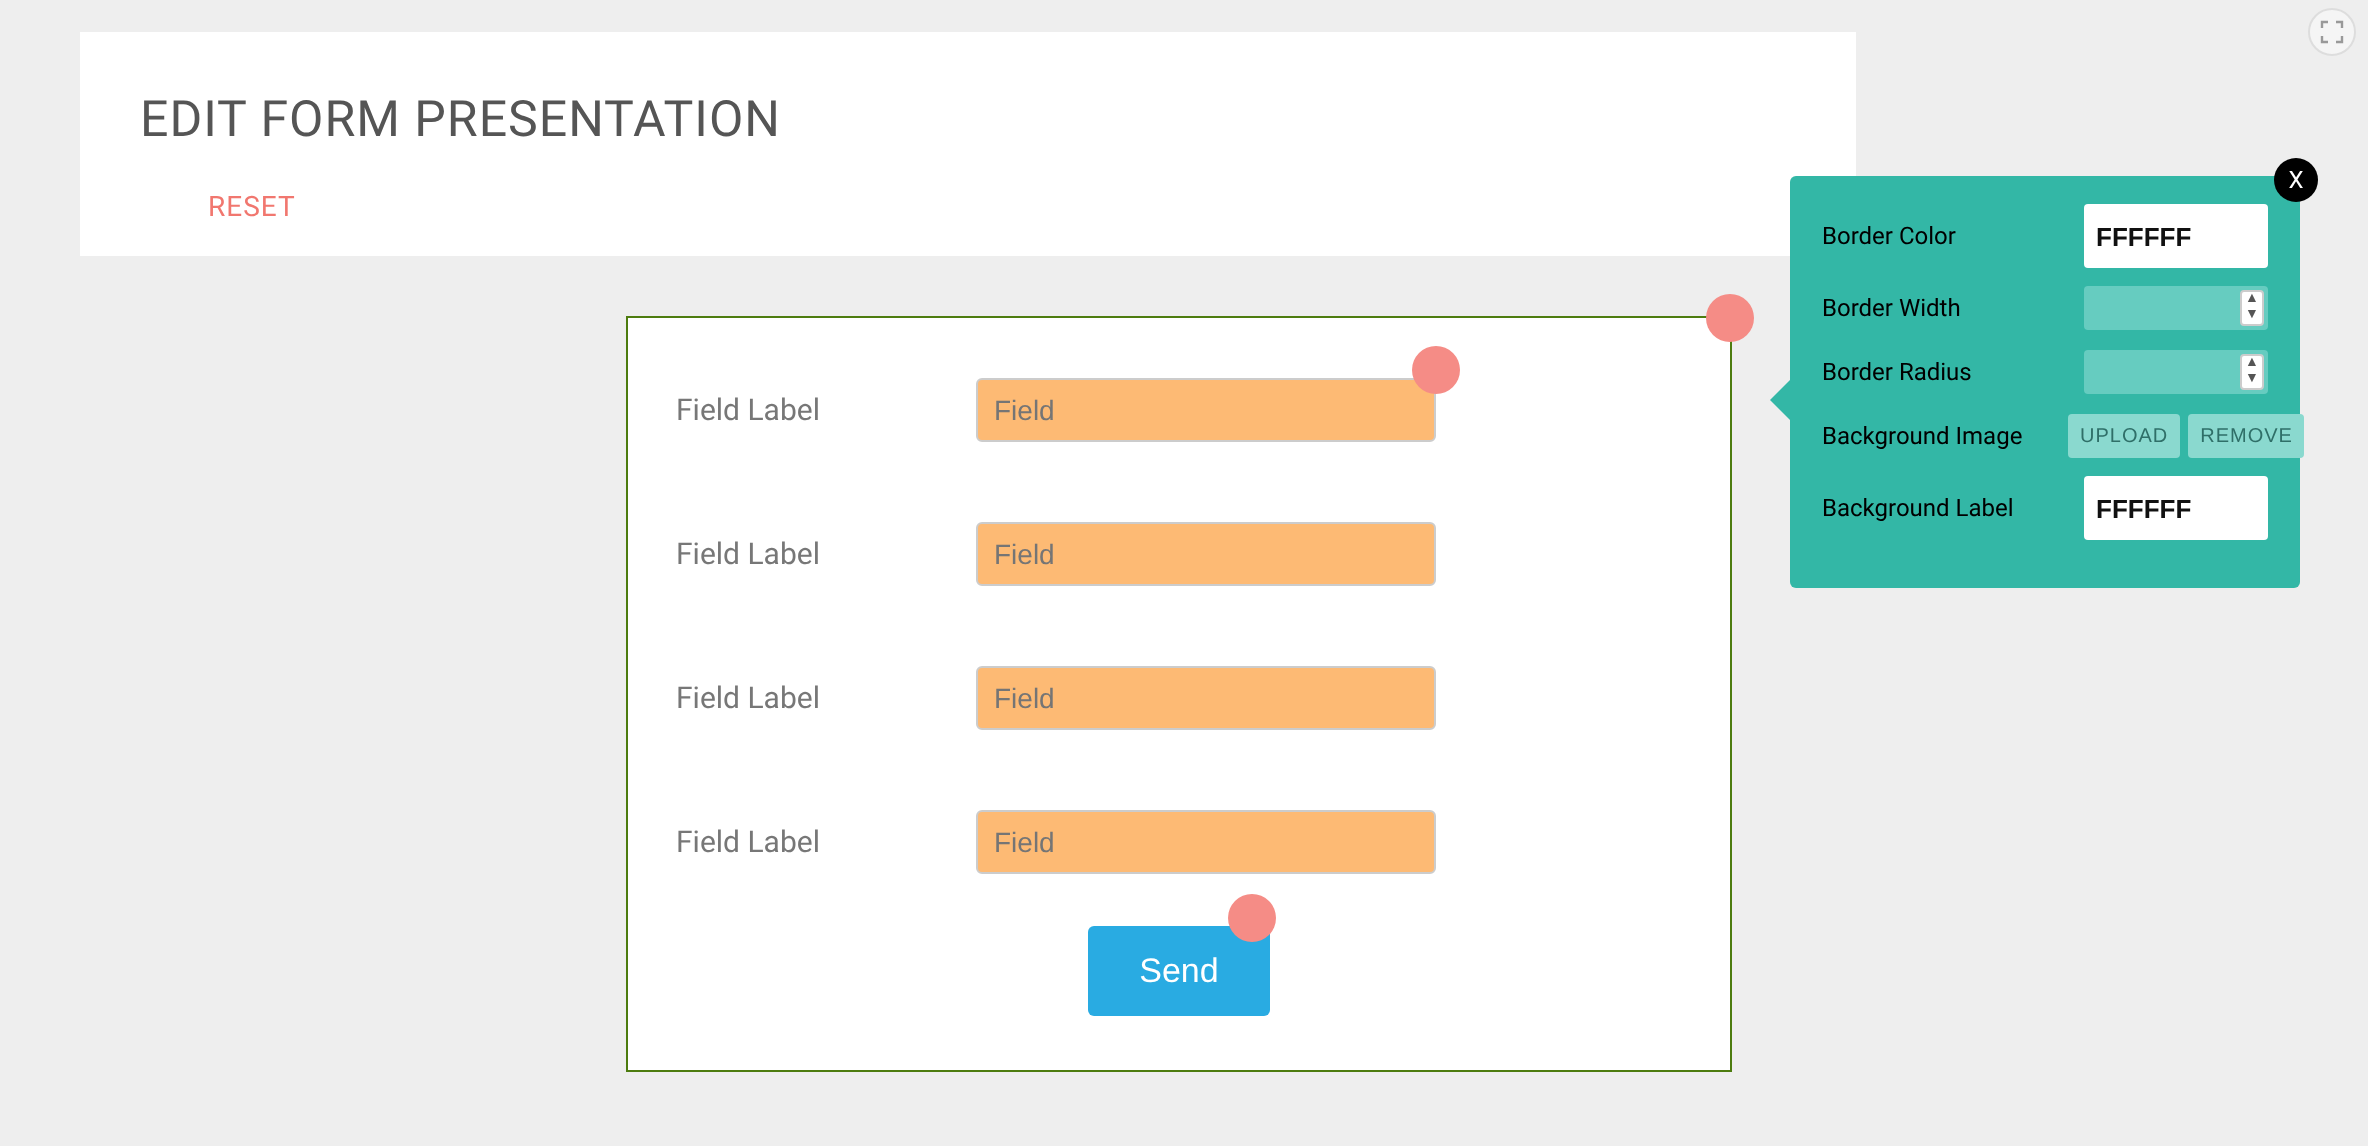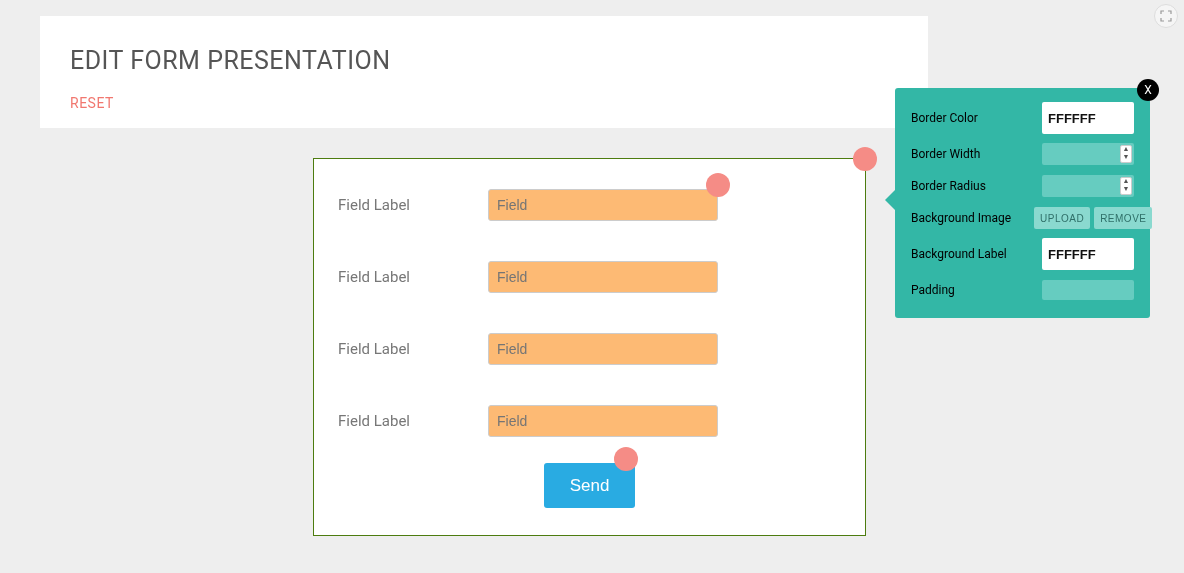--- a/index.html
+++ b/index.html
@@ -27,20 +27,21 @@
     letter-spacing: .5px;
     color: #555;
     margin-bottom: 18px;
   }
   .reset-link {
     display: inline-block;
     color: #f1776f;
     font-size: 14px;
     letter-spacing: .5px;
     cursor: pointer;
+    margin-left: 34px;
   }
   
   .handle-widget {
     position: absolute;
     right: 6px;
     top: 4px;
     width: 24px;
     height: 24px;
     border-radius: 50%;
     background: #f5f5f5;
@@ -331,19 +332,13 @@
     </div>
   </div>
 
   <div class="pop-row">
     <span class="pop-label">Background Label</span>
     <div class="pop-control">
       <input class="pop-text" value="FFFFFF" style="">
     </div>
   </div>
 
-  <div class="pop-row" style="margin-bottom:0;">
-    <span class="pop-label">Padding</span>
-    <div class="pop-control">
-      <input class="pop-fill" value="" style="">
-    </div>
-  </div>
 </div>
 
 </body></html>

